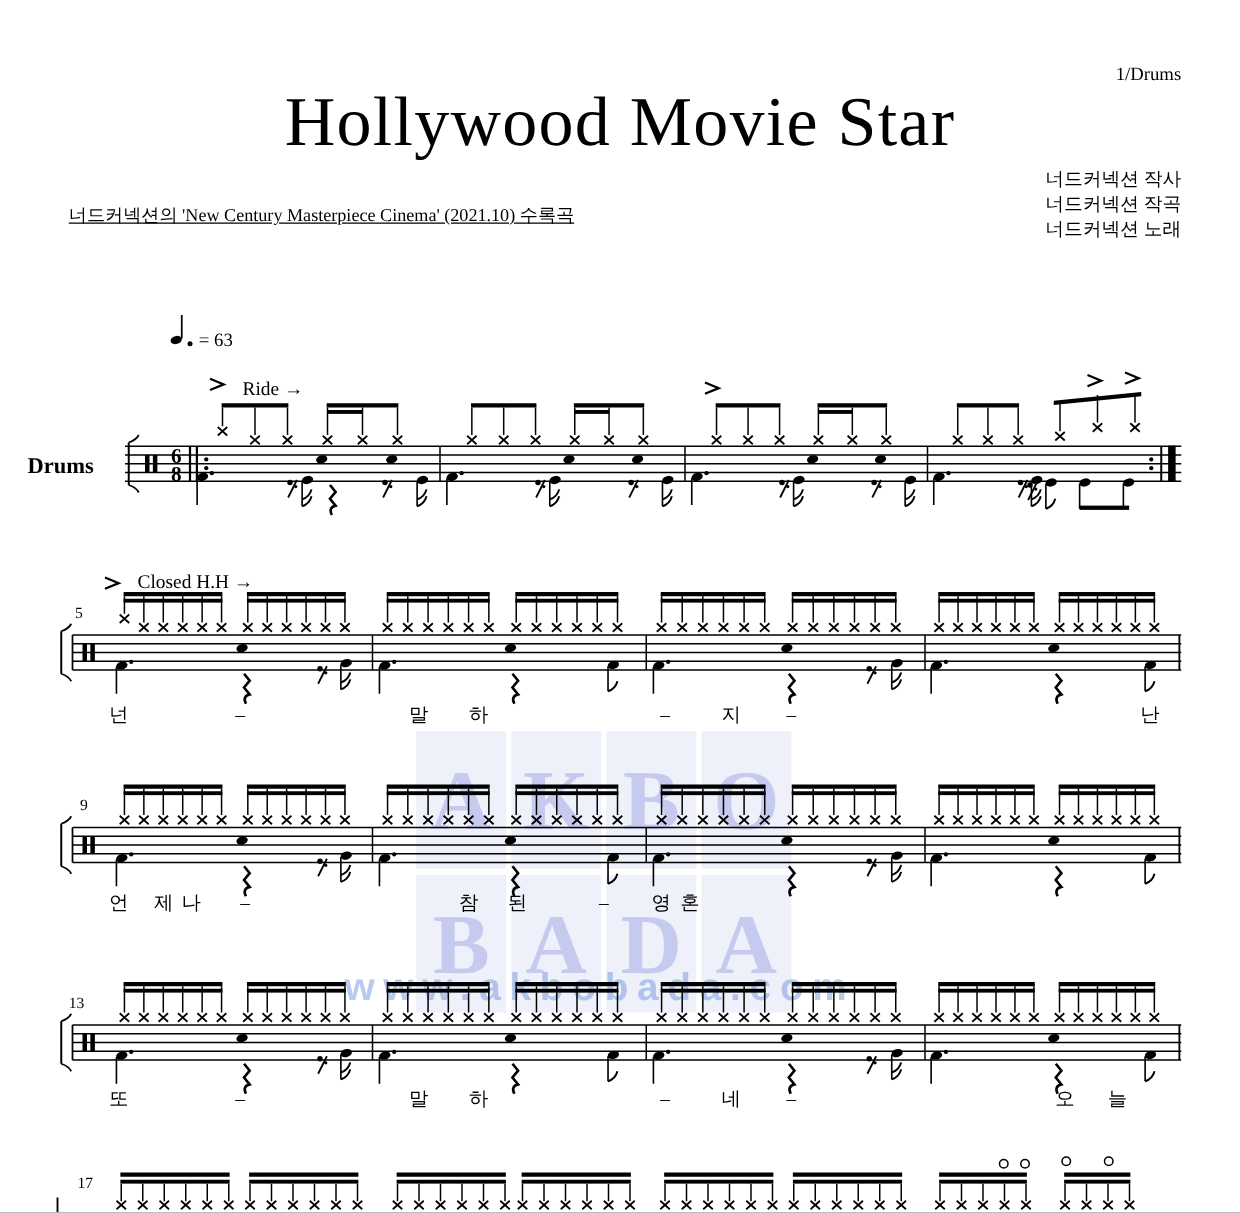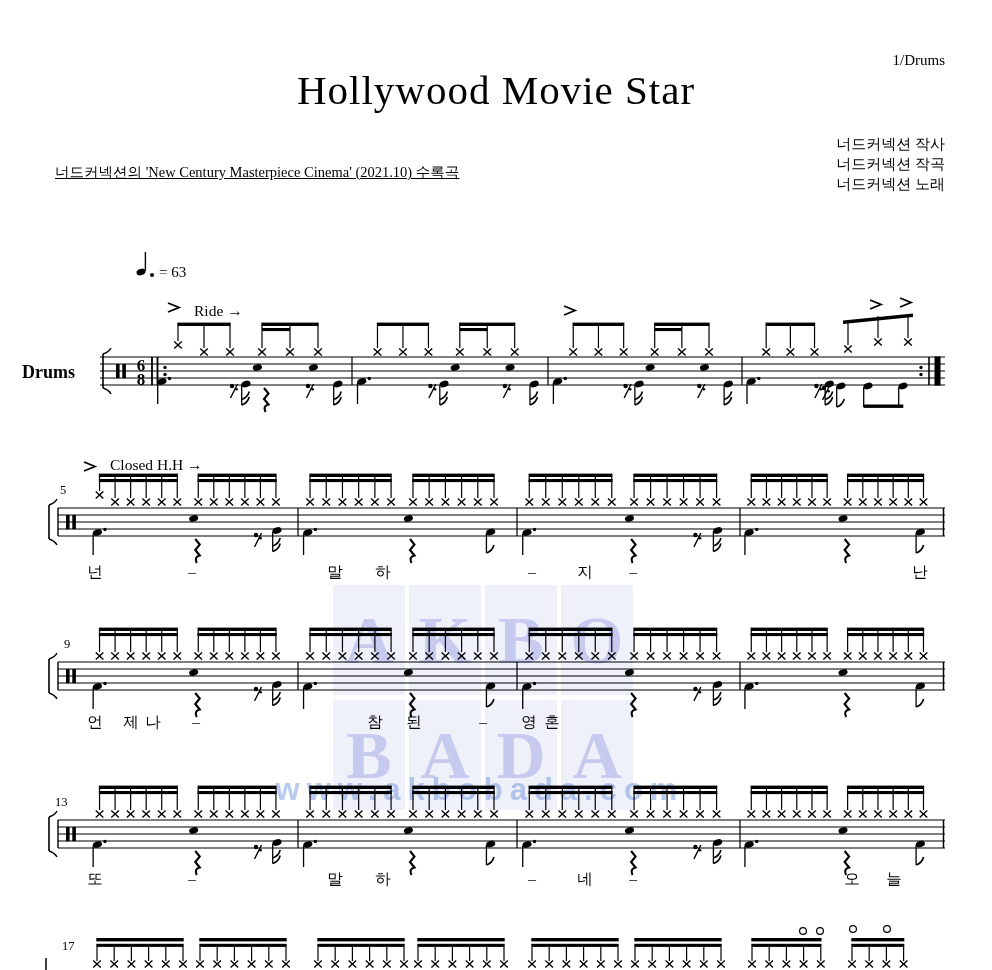--- a/index.html
+++ b/index.html
@@ -1,19 +1,19 @@
 <!DOCTYPE html>
 <html><head>
 <meta charset="utf-8">
 <style>
   html,body{margin:0;padding:0;background:#888;}
   .page{position:relative;width:992px;height:970px;background:#ffffff;overflow:hidden;
         font-family:"Liberation Serif","DejaVu Serif",serif;color:#000;}
   .corner{position:absolute;top:28px;right:47px;font-size:15px;z-index:3;margin-top:24px;}
-  .title{position:absolute;top:66px;left:0;width:100%;text-align:center;font-size:41px;
+  .title{position:absolute;top:66px;left:0;width:100%;text-align:center;font-size:56px;
          font-weight:normal;letter-spacing:1px;z-index:3;margin:0;}
   .album{position:absolute;top:163px;left:55px;font-size:14.5px;z-index:3;text-decoration:underline;}
   .credits{position:absolute;top:134px;right:47px;font-size:15px;line-height:20px;z-index:3;}
   .wm{position:absolute;left:0;top:0;width:992px;height:970px;z-index:0;}
   .wm-row{position:absolute;display:flex;gap:4px;}
   .wm-cell{width:72px;height:110px;background:#eef0fa;display:flex;align-items:center;justify-content:center;
            font-size:68px;font-weight:bold;color:#c5caee;font-family:"Liberation Serif","DejaVu Serif",serif;}
   .wm-url{position:absolute;top:772px;left:240px;width:480px;text-align:center;font-size:31px;font-weight:bold;
           letter-spacing:7px;color:rgba(125,158,222,0.55);font-family:"Liberation Sans","DejaVu Sans",sans-serif;}
   #score{position:absolute;left:0;top:0;z-index:2;}

